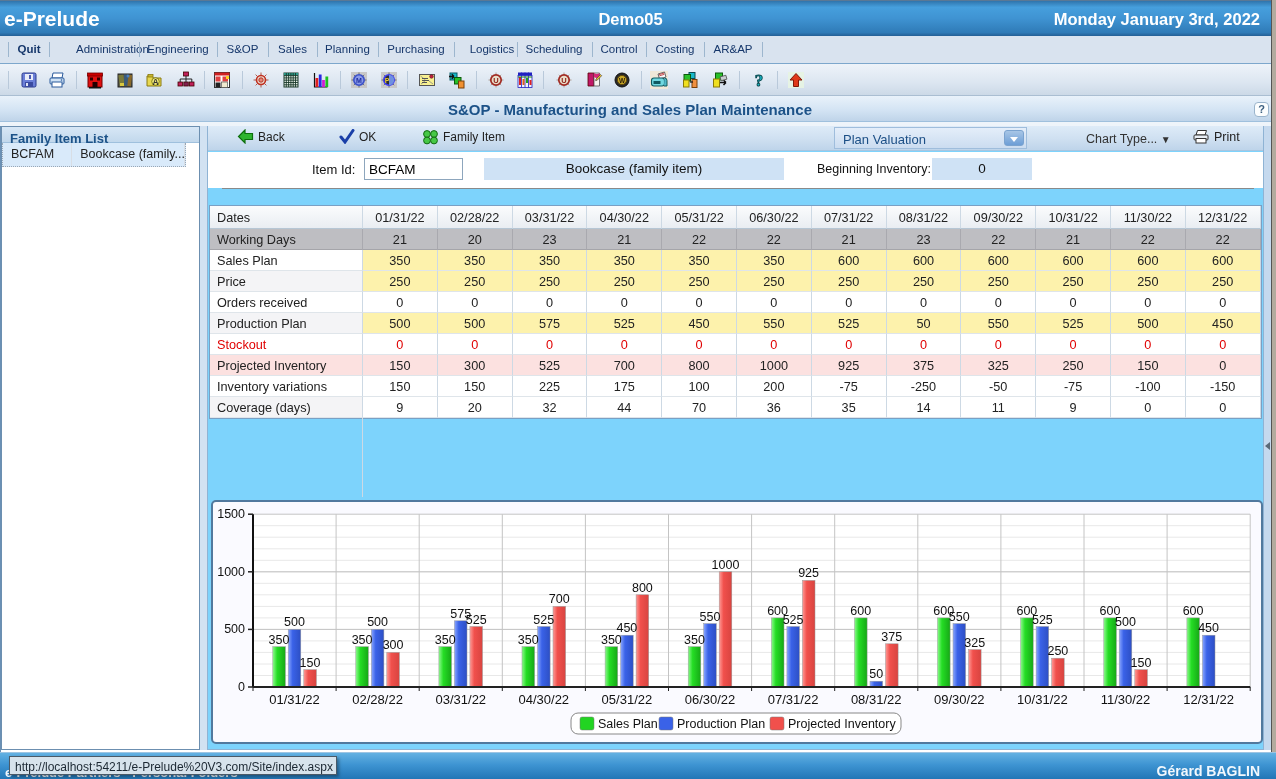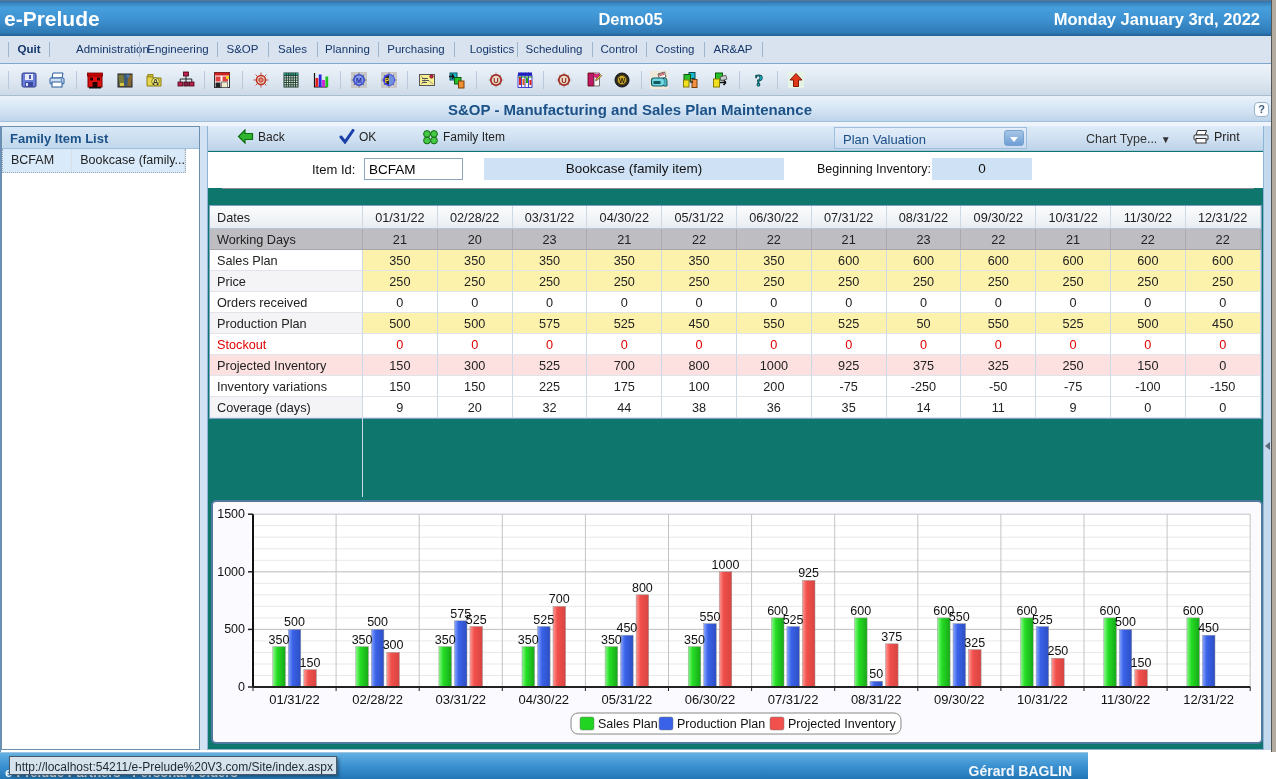--- a/index.html
+++ b/index.html
@@ -32,31 +32,31 @@
 
 #titlebar { position:absolute; left:0; top:96px; width:1276px; height:26px;
   background:linear-gradient(to bottom,#e9f2fb 0%,#d4e4f4 55%,#bfd4e9 100%);
   border-bottom:1px solid #9fc0dd; }
 #titlebar .t { position:absolute; left:0; right:0; top:5px; text-align:center; font-size:15px; font-weight:bold; color:#1c5288; margin-left:-16px; }
 #titlebar .help { position:absolute; right:7px; top:6px; width:15px; height:15px; border:1px solid #9ab4cc; border-radius:4px;
   background:#fbfdfe; color:#3d6080; font-size:11px; font-weight:bold; text-align:center; line-height:13px; }
 
 
 #lpanel { position:absolute; left:1px; top:126px; width:199px; height:624px; background:#fff; border:1px solid #6c8fb0; }
-#lpanel .head { height:22px; background:linear-gradient(to bottom,#d7e7f6 0%,#c2d8ec 100%); border-bottom:1px solid #9fc0dd;
+#lpanel .head { height:16px; background:linear-gradient(to bottom,#d7e7f6 0%,#c2d8ec 100%); border-bottom:1px solid #9fc0dd;
   font-size:13px; font-weight:bold; color:#1c5288; padding:4px 0 0 8px; }
 #lpanel .thead { display:flex; height:23px; background:linear-gradient(to bottom,#fcfcfd,#ebeef2); border-bottom:1px solid #d0d7de; font-size:13px; color:#222; }
 #lpanel .thead div { padding:3px 0 0 8px; }
 #lpanel .c1 { width:70px; border-right:1px solid #d8dee5; }
 #lpanel .c2 { width:114px; border-right:1px solid #d8dee5; }
 #lpanel .row { display:flex; height:24px; background:#d9eafa; border:1px dotted #9aa7b5; border-top:none; font-size:13px; color:#222; width:184px; }
 #lpanel .row div { padding:4px 0 0 8px; overflow:hidden; white-space:nowrap; font-size:12.5px; }
 
 
-#rpanel { position:absolute; left:207px; top:124px; width:1057px; height:626px; background:#0f766e; border:1px solid #8fb3d4; }
+#rpanel { position:absolute; left:207px; top:124px; width:1057px; height:626px; background:#7dd3fc; border:1px solid #8fb3d4; }
 #subbar { position:absolute; left:0; top:0; width:1055px; height:26px;
   background:linear-gradient(to bottom,#dfecf8 0%,#cfe0f1 55%,#bed4ea 100%); border-bottom:1px solid #a8c6e0; font-size:13px; color:#222; }
 #subbar .btn { position:absolute; top:4px; display:flex; align-items:center; gap:4px; font-size:12px; }
 #planval { position:absolute; left:626px; top:2px; width:193px; height:22px; background:linear-gradient(to bottom,#e4eefa,#cbdcf0);
   border:1px solid #9fbddc; font-size:13px; color:#1c4f86; }
 #planval .txt { position:absolute; left:8px; top:4px; font-size:13px; }
 #planval .dd { position:absolute; right:2px; top:2px; width:20px; height:16px; border:1px solid #7ba3cf; border-radius:3px;
   background:linear-gradient(to bottom,#a8c6e6,#6d9ed6); }
 #planval .dd:after { content:""; position:absolute; left:5px; top:6px; border-left:4.5px solid transparent; border-right:4.5px solid transparent; border-top:5.5px solid #fff; }
 #charttype { position:absolute; left:878px; top:7px; font-size:12.5px; color:#333; }
@@ -84,21 +84,21 @@
 #dtable .yellow .lab { background:#fff; }
 #dtable .pink .lab { background:#fce1e0 !important; }
 #dtable .red .cell { color:#e00000; }
 #dtable .stripe .lab { background:#f4f4f6; }
 #vline2 { position:absolute; left:154px; top:293px; width:1px; height:79px; background:#cdd9e4; }
 
 
 #chartbox { position:absolute; left:3px; top:375px; width:1052px; height:244px; background:#fafaff; border:2px solid #51799e; border-radius:5px; }
 
 
-#statusbar { position:absolute; left:0; top:752px; width:1088px; height:27px;
+#statusbar { position:absolute; left:0; top:752px; width:1276px; height:27px;
   background:linear-gradient(to bottom,#63b1e2 0%,#3e94d2 45%,#2276b6 100%); border-top:1px solid #9dc4e2; }
 #statusbar .l { position:absolute; left:5px; top:12px; font-size:13px; font-weight:bold; color:#f0f6fb; }
 #statusbar .r { position:absolute; right:16px; top:10px; font-size:14px; font-weight:bold; color:#f2f8fd; }
 #tooltip { position:absolute; left:9px; top:756px; width:328px; height:19px; background:#d7e3ec; border:1px solid #4a5a68;
   font-size:12px; color:#1c2833; padding:3px 0 0 5px; box-shadow:2px 2px 3px rgba(0,0,0,0.35); }
 
 
 #rstrip { position:absolute; left:1264px; top:126px; width:8px; height:624px; background:#c5d9ee; }
 #rstrip .arr { position:absolute; left:1px; top:316px; width:0; height:0; border-top:4px solid transparent; border-bottom:4px solid transparent; border-right:5px solid #5a6a78; }
 #redge { position:absolute; left:1271px; top:0; width:5px; height:752px; background:#b3ab9f; border-left:1px solid #555; }
@@ -532,21 +532,21 @@
         <div class="cell">-75</div>
         <div class="cell">-100</div>
         <div class="cell">-150</div>
       </div>
       <div class="r stripe">
         <div class="cell lab">Coverage (days)</div>
         <div class="cell">9</div>
         <div class="cell">20</div>
         <div class="cell">32</div>
         <div class="cell">44</div>
-        <div class="cell">38</div>
+        <div class="cell">70</div>
         <div class="cell">36</div>
         <div class="cell">35</div>
         <div class="cell">14</div>
         <div class="cell">11</div>
         <div class="cell">9</div>
         <div class="cell">0</div>
         <div class="cell">0</div>
       </div>
 
     </div>

